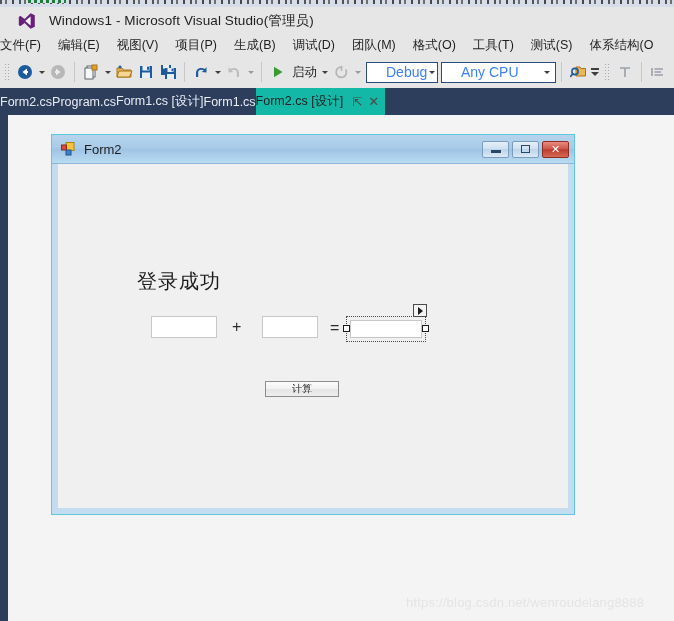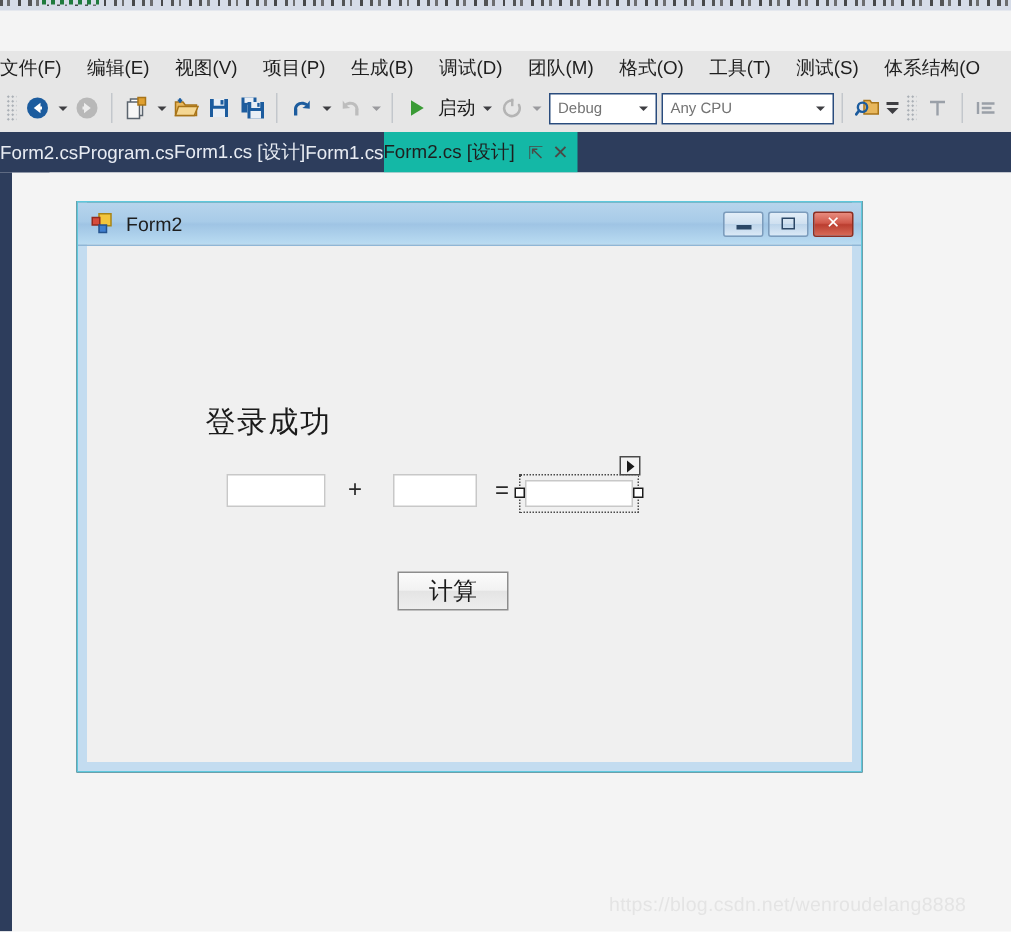--- a/index.html
+++ b/index.html
@@ -146,23 +146,23 @@
     height: 21px;
     background: #ffffff;
     border: 1px solid #2a4c7d;
     display: flex;
     align-items: center;
     box-sizing: border-box;
     flex: none;
     margin-left: 3px;
   }
   .combo .combo-text {
-    font-size: 10px;
-    color: #737373;
-    padding-left: 5px;
+    font-size: 14px;
+    color: #3b82f6;
+    padding-left: 19px;
     white-space: nowrap;
     flex: 1;
   }
   .combo .combo-arrow {
     width: 16px;
     display: flex; align-items: center; justify-content: center;
   }
   .combo-arrow i {
     width: 0; height: 0;
     border-left: 3.5px solid transparent;
@@ -378,26 +378,26 @@
     width: 0; height: 0;
     border-top: 4px solid transparent;
     border-bottom: 4px solid transparent;
     border-left: 5px solid #1b1b1b;
     display: block;
   }
 
   .btn-calc {
     position: absolute;
     left: 207px; top: 217px;
-    width: 74px; height: 26px;
+    width: 74px; height: 16px;
     background: linear-gradient(180deg,#fbfbfb 0%, #f2f2f2 48%, #e4e4e4 50%, #eeeeee 100%);
     border: 1px solid #8d8d8d;
     box-sizing: border-box;
     display: flex; align-items: center; justify-content: center;
-    font-size: 16px;
+    font-size: 10px;
     color: #1b1b1b;
   }
 
   
   .form-bottomband {
     position: absolute;
     left: 0; bottom: 0;
     width: 100%; height: 6px;
     background: #c3dcf0;
   }
@@ -423,20 +423,30 @@
 </head>
 <body>
 
 <div id="app">
 
   <div class="top-strip">
     <div class="top-strip-noise"></div>
     <div class="top-strip-green"></div>
   </div>
 
+  <div class="titlebar">
+    <div class="vs-logo">
+      <svg width="18" height="18" viewBox="0 0 18 18">
+        <path d="M12.6 1.2 L16.8 3.3 L16.8 14.7 L12.6 16.8 L6.6 11.0 L2.6 13.9 L0.9 13.0 L0.9 4.9 L2.6 4.0 L6.6 6.9 Z" fill="#68217a"></path>
+        <path d="M12.6 4.6 L12.6 13.4 L7.3 9.0 Z" fill="#ffffff"></path>
+        <path d="M2.6 4.0 L2.6 13.9 L0.9 13.0 L0.9 4.9 Z" fill="#68217a"></path>
+      </svg>
+    </div>
+    <div class="title-text">Windows1 - Microsoft Visual Studio(管理员)</div>
+  </div>
 
   <div class="menubar">
     <div class="menu-item">文件(F)</div>
     <div class="menu-item">编辑(E)</div>
     <div class="menu-item">视图(V)</div>
     <div class="menu-item">项目(P)</div>
     <div class="menu-item">生成(B)</div>
     <div class="menu-item">调试(D)</div>
     <div class="menu-item">团队(M)</div>
     <div class="menu-item">格式(O)</div>

